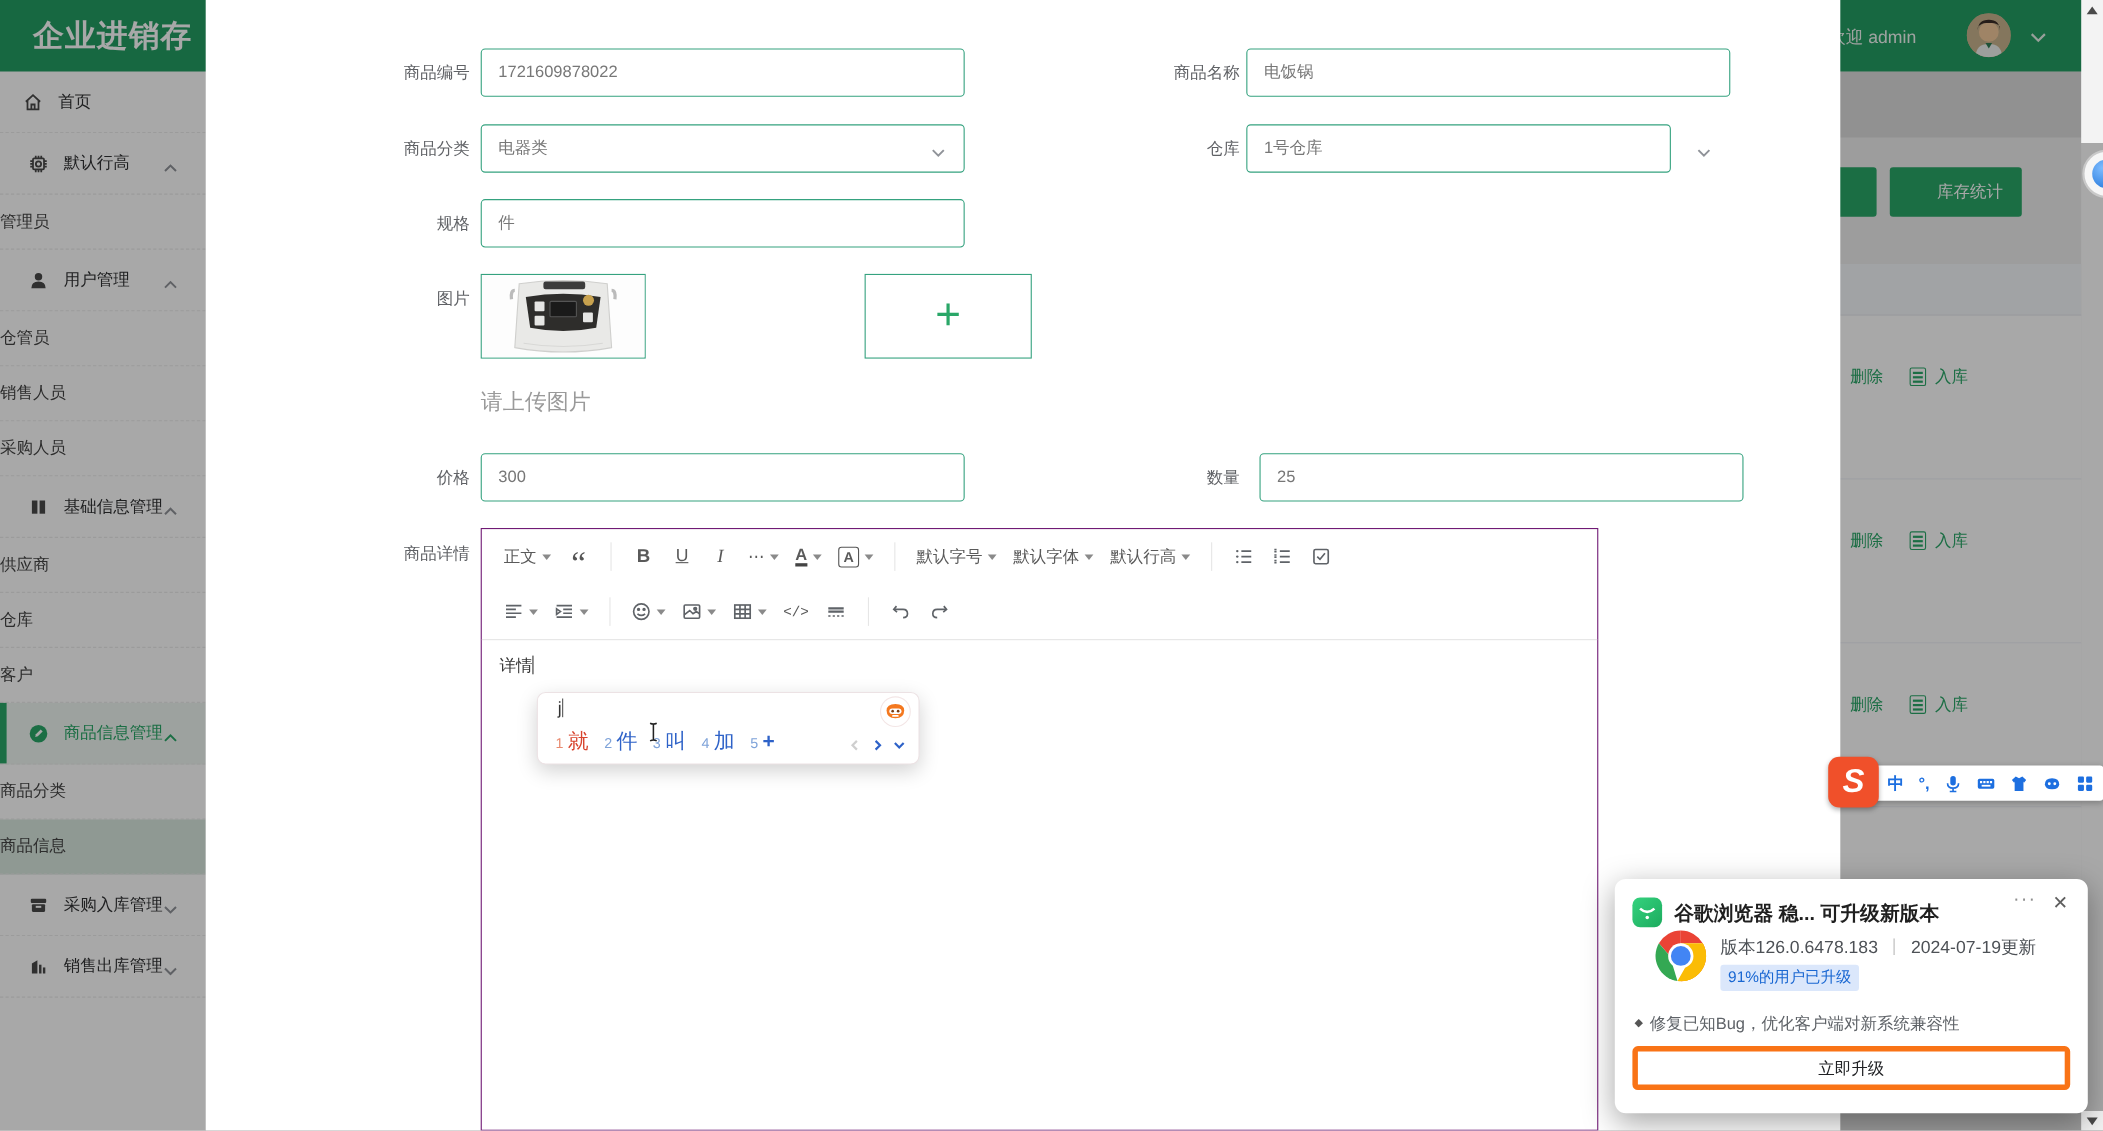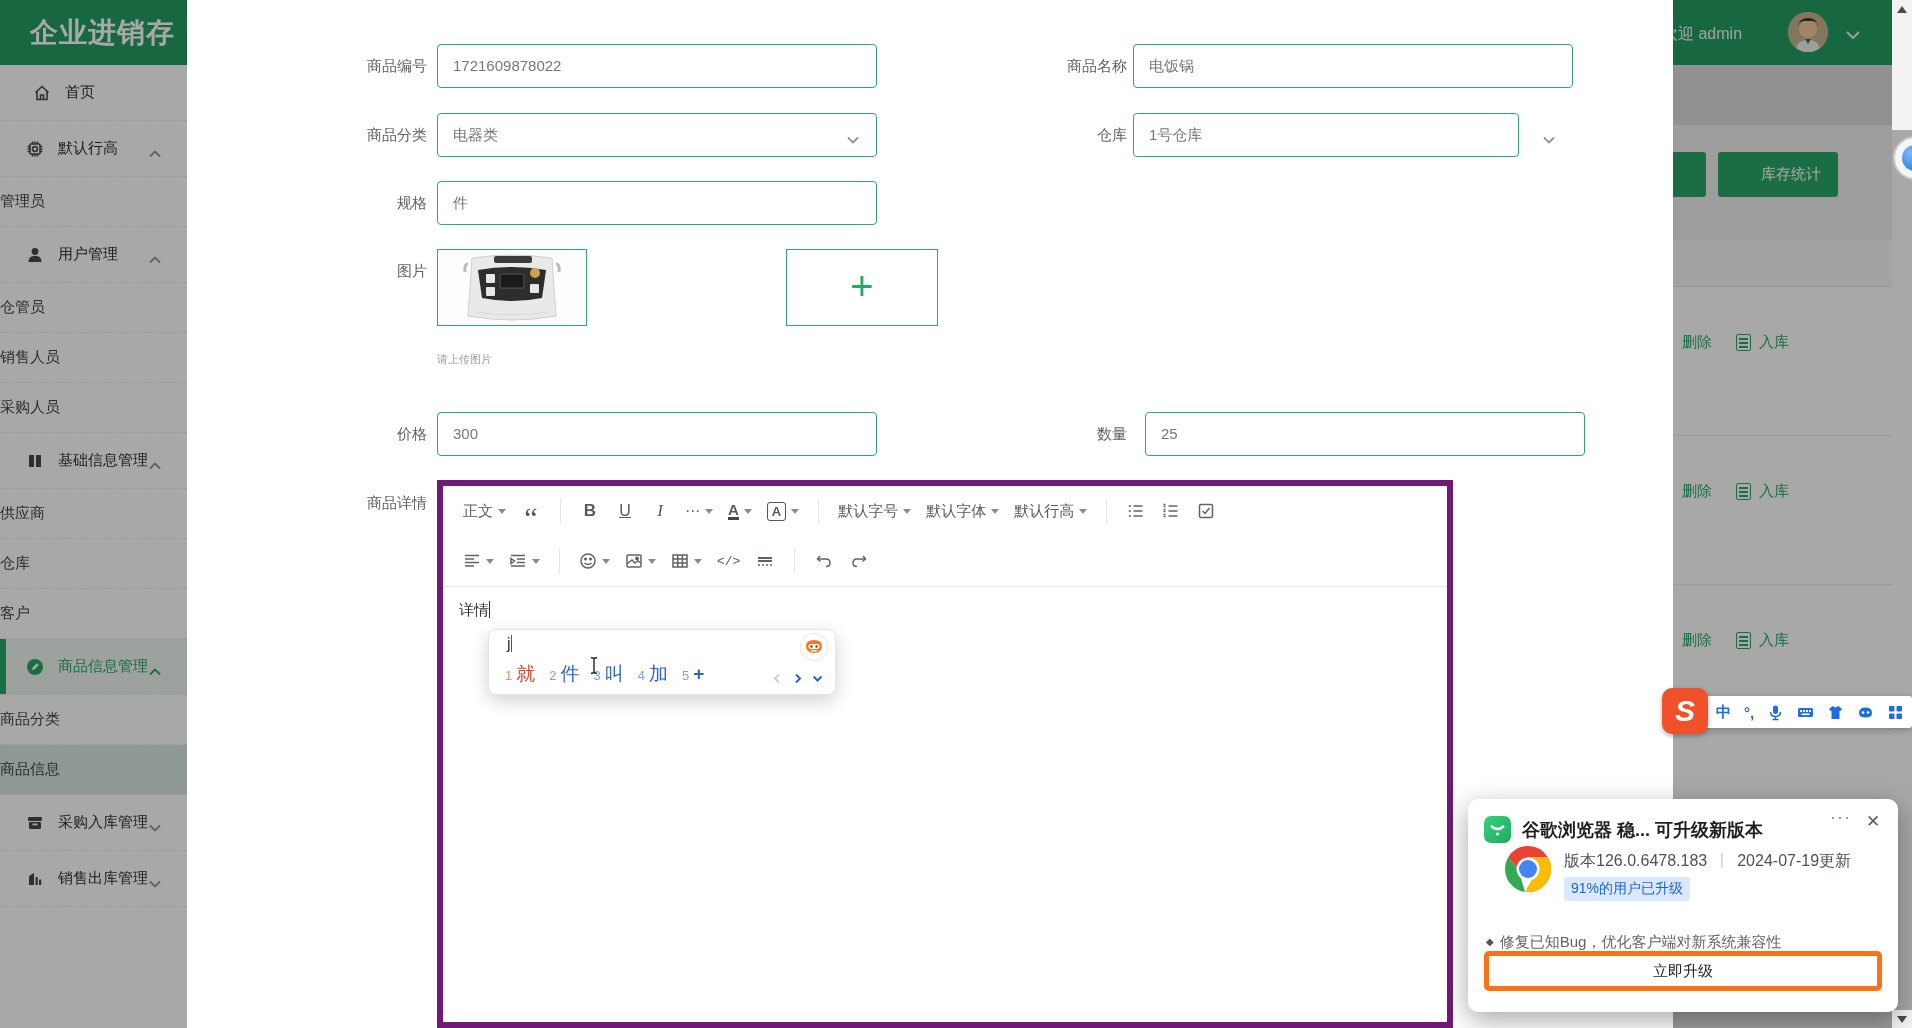--- a/index.html
+++ b/index.html
@@ -11,21 +11,21 @@
   #header{left:0;top:0;width:1912px;height:65px;background:#249e63;z-index:10;}
   #logo{left:30px;top:0;line-height:65px;color:#fff;font-size:28px;font-weight:bold;letter-spacing:1px;white-space:nowrap;}
   #welcome{left:1662px;top:24px;color:#f2f7f4;font-size:16px;white-space:nowrap;}
   #avatar{left:1788px;top:12px;width:40px;height:40px;border-radius:50%;overflow:hidden;background:#c9b48e;}
   #hdr-caret{left:1846px;top:26px;}
 
   
   #sidebar{left:0;top:65px;width:187px;height:963px;background:#ffffff;z-index:9;}
   .side-item{position:relative;display:flex;align-items:center;border-bottom:1px dashed #ececec;color:#303133;font-size:15px;}
   .side-item.parent{height:56px;padding-left:26px;}
-  .side-item.single{height:56px;padding-left:33px;}
+  .side-item.single{height:56px;padding-left:21px;}
   .side-item.sub{height:50px;color:#454545;}
   .side-item .ico{width:18px;height:18px;margin-right:14px;flex:0 0 18px;display:inline-flex;}
   .side-item .chev{position:absolute;right:26px;top:50%;margin-top:-5px;}
   .side-item.group-active{color:#2aa768;background:#eef6f1;}
   .side-item.group-active::before{content:"";position:absolute;left:0;top:0;bottom:0;width:6px;background:#2aa768;}
   .side-item.selected{background:#d9e8df;}
   .ico svg{stroke:#4a4a4a;fill:none;stroke-width:1.6;width:18px;height:18px;}
   .ico.filled svg{fill:#4a4a4a;stroke:none;}
   .chev svg,.sel-chev svg{stroke:#909399;fill:none;stroke-width:1.8;width:12px;height:8px;}
   .group-active .chev svg{stroke:#2aa768;}
@@ -45,24 +45,24 @@
   
   #dim{left:0;top:0;width:1912px;height:1028px;background:rgba(0,0,0,0.34);z-index:40;}
 
   
   #modal{left:187px;top:0;width:1486px;height:1028px;background:#fff;z-index:50;}
   .flabel{position:absolute;width:180px;text-align:right;color:#606266;font-size:15px;}
   .finput{position:absolute;height:44px;border:1px solid #35a27f;border-radius:4px;background:#fff;color:#777;font-size:15px;line-height:42px;padding:0 15px;white-space:nowrap;overflow:hidden;}
   .sel-chev{position:absolute;top:18px;}
   .imgbox{position:absolute;border:1px solid #35a27f;background:#fff;}
   .plus{color:#2aa768;font-size:40px;font-weight:300;line-height:73px;text-align:center;}
-  .hint{position:absolute;color:#9a9a9a;font-size:11px;}
-
-  
-  #editor{left:250px;top:480px;width:1016px;height:548px;border:6px solid #701a75;background:#fff;}
+  .hint{position:absolute;color:#9a9a9a;font-size:20px;}
+
+  
+  #editor{left:250px;top:480px;width:1016px;height:548px;border:1px solid #701a75;background:#fff;}
   .tbrow{display:flex;align-items:center;height:50px;padding:0 16px;gap:7px;color:#5a5a5a;font-size:15px;}
   .tbtn{display:inline-flex;align-items:center;justify-content:center;min-width:28px;height:32px;border-radius:3px;padding:0 4px;gap:3px;cursor:default;}
   .tbtn svg{width:18px;height:18px;stroke:#5f6368;fill:none;stroke-width:1.5;}
   .tsep{width:1px;height:26px;background:#e6e6e6;margin:0 8px;flex:0 0 1px;}
   .dcaret{width:0;height:0;border-left:4px solid transparent;border-right:4px solid transparent;border-top:5px solid #8a8a8a;margin-left:2px;}
   .b-bold{font-weight:bold;font-size:17px;}
   .b-under{text-decoration:underline;font-size:16px;}
   .b-italic{font-family:"Liberation Serif","DejaVu Serif",serif;font-style:italic;font-size:17px;}
   .b-quote{font-family:"Liberation Serif","DejaVu Serif",serif;font-size:30px;line-height:10px;padding-top:14px;color:#555;}
   .b-fcolor{font-size:15px;font-weight:bold;border-bottom:3px solid #444;line-height:15px;}
@@ -95,21 +95,21 @@
   #notif{left:1468px;top:799px;width:430px;height:213px;background:#fff;border-radius:10px;box-shadow:0 8px 28px rgba(0,0,0,0.35);z-index:95;}
   #notif-appicon{position:absolute;left:16px;top:17px;width:27px;height:27px;border-radius:7px;background:linear-gradient(135deg,#35d27e,#1cab5e);}
   #notif-appicon svg{width:27px;height:27px;}
   #notif-title{position:absolute;left:54px;top:19px;font-size:18px;font-weight:bold;color:#1f1f1f;white-space:nowrap;}
   #notif-more{position:absolute;left:362px;top:8px;color:#8f8f8f;font-size:18px;letter-spacing:1px;}
   #notif-close{position:absolute;left:398px;top:12px;color:#5f5f5f;font-size:17px;}
   #notif-chrome{position:absolute;left:36px;top:46px;width:48px;height:48px;}
   #notif-version{position:absolute;left:96px;top:52px;font-size:16px;color:#4d5156;white-space:nowrap;}
   #notif-version .divider{color:#c8c8c8;margin:0 7px;}
   #notif-chip{position:absolute;left:96px;top:78px;background:#dbe7fb;color:#1967d2;font-size:14px;border-radius:3px;padding:3px 7px;}
-  #notif-note{position:absolute;left:18px;top:134px;font-size:15px;color:#5f6368;white-space:nowrap;}
+  #notif-note{position:absolute;left:18px;top:122px;font-size:15px;color:#5f6368;white-space:nowrap;}
   #notif-note .diamond{font-size:10px;color:#555;margin-right:6px;vertical-align:2px;}
   #notif-btn{position:absolute;left:16px;top:152px;width:398px;height:40px;border:5px solid #f97316;border-radius:5px;background:#fff;color:#202124;font-size:15px;display:flex;align-items:center;justify-content:center;}
 
   
   #sb-top{left:1892px;top:0;width:20px;height:130px;background:#f3f3f3;z-index:60;}
   #sb-bot{left:1892px;top:1010px;width:20px;height:18px;background:#f3f3f3;z-index:60;}
   .sb-arrow{position:absolute;left:50%;transform:translateX(-50%);width:0;height:0;}
   #floatball{left:1893px;top:136px;width:44px;height:44px;border-radius:50%;background:#f6f6f6;border:2px solid #c9c9c9;z-index:65;display:flex;align-items:center;justify-content:center;}
   #floatball .blue{width:26px;height:26px;border-radius:50%;background:radial-gradient(circle at 35% 30%,#7dbcff,#1a6fd6);}
 </style>

